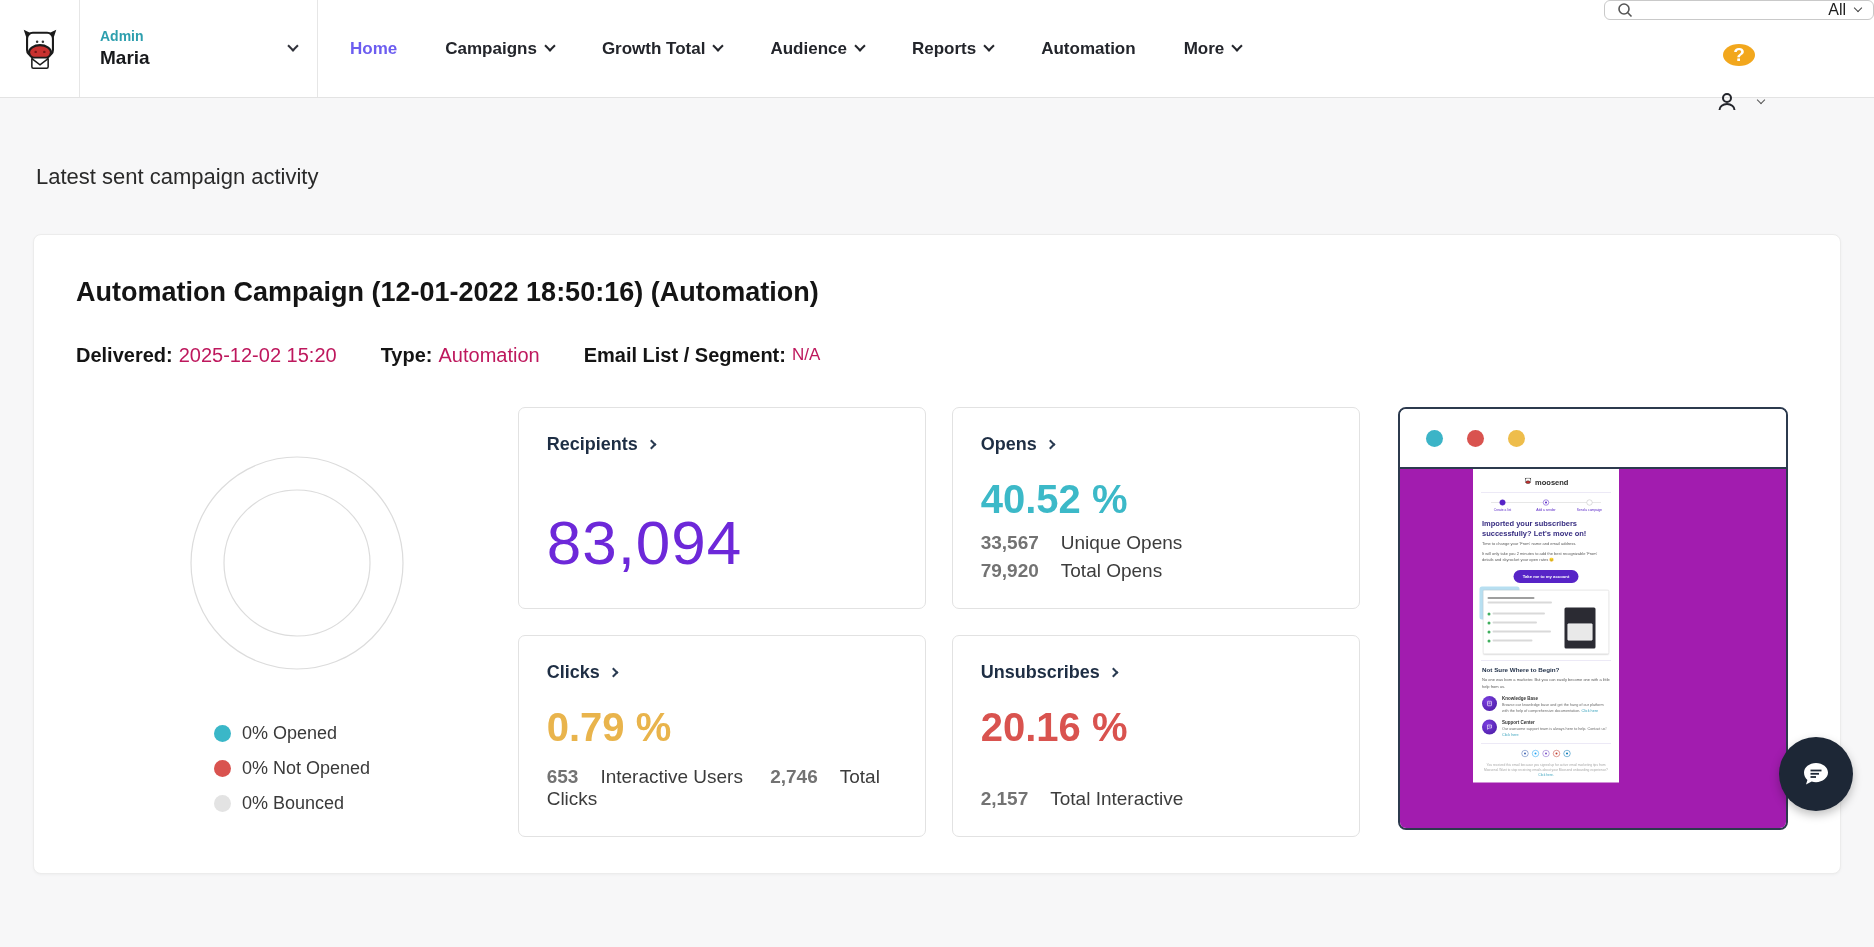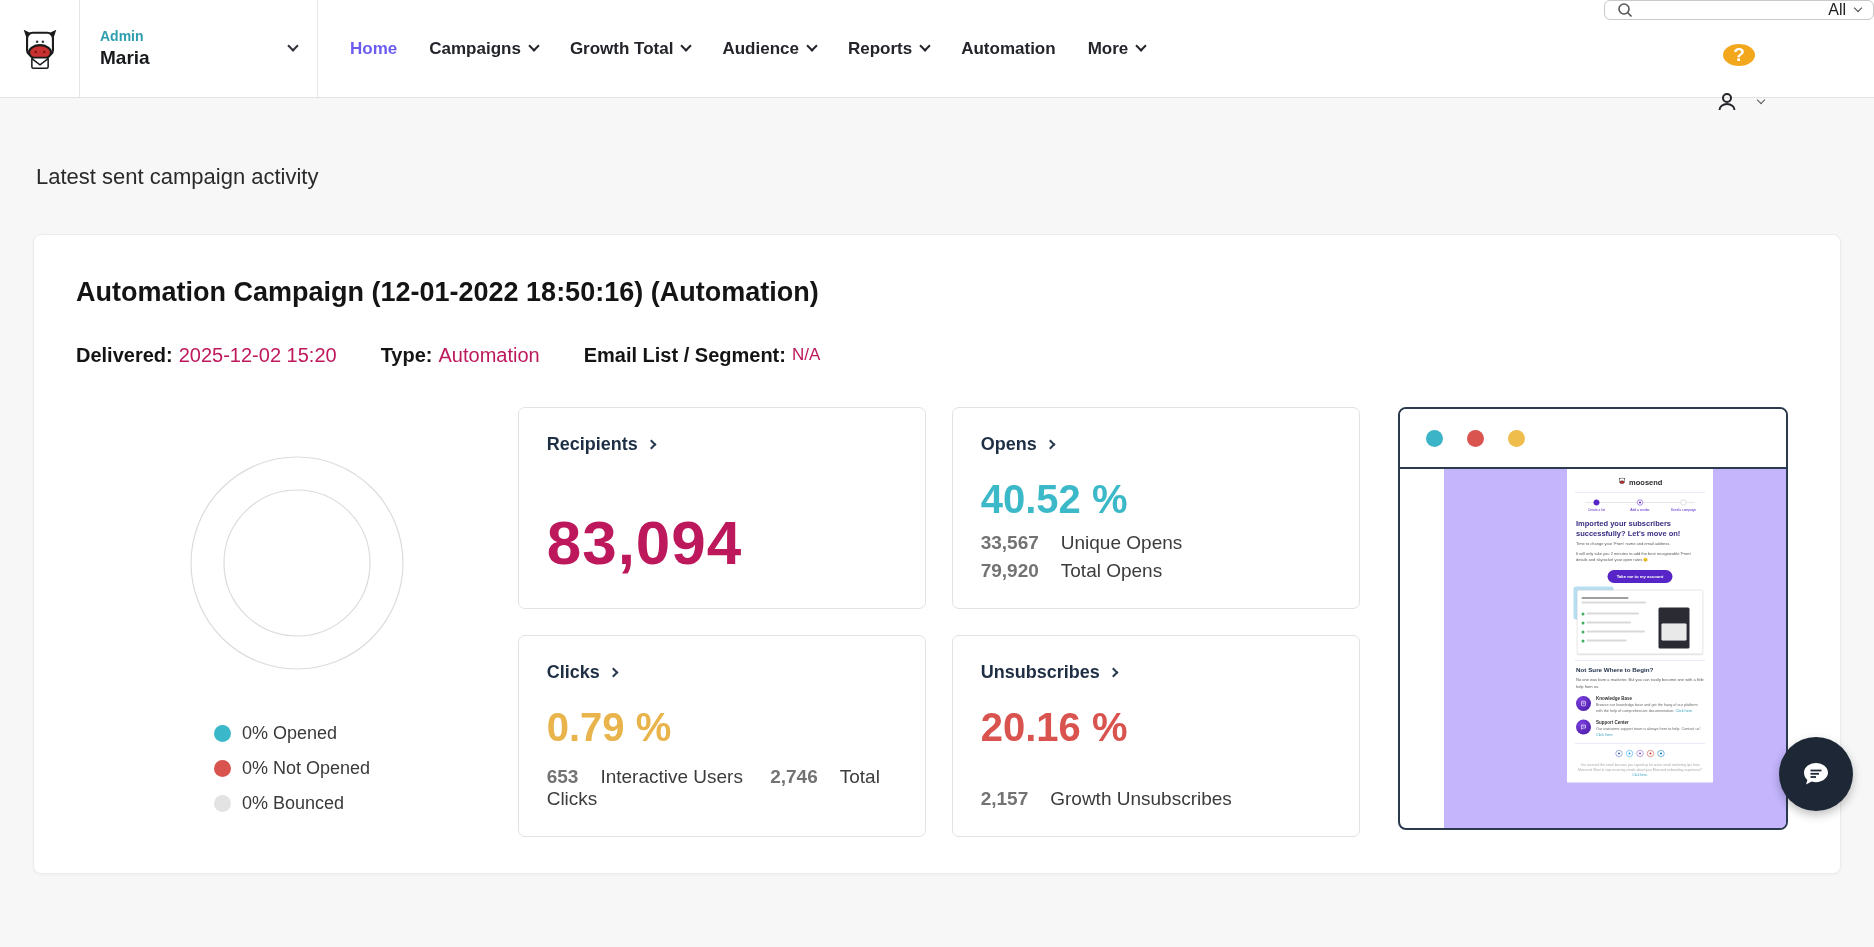--- a/index.html
+++ b/index.html
@@ -10,21 +10,21 @@
   .header { height:98px; background:#fff; border-bottom:1px solid #e3e3e3;
     display:flex; align-items:stretch; position:relative; z-index:5; }
   .logo-cell { width:80px; border-right:1px solid #e6e6e6; display:flex;
     align-items:center; justify-content:center; cursor:pointer; }
   .account-cell { width:238px; border-right:1px solid #e6e6e6; display:flex;
     align-items:center; padding:0 20px; cursor:pointer; }
   .account-text { display:flex; flex-direction:column; gap:3px; }
   .account-role { color:#2d9fae; font-size:14px; font-weight:700; }
   .account-name { color:#17191c; font-size:19px; font-weight:700; }
   .account-cell .chev { margin-left:auto; color:#30323a; }
-  .nav { display:flex; align-items:center; gap:32px; padding-left:32px; }
+  .nav { display:flex; align-items:center; gap:48px; padding-left:32px; }
   .nav-item { font-size:17px; font-weight:600; color:#23252b; cursor:pointer;
     display:flex; align-items:center; white-space:nowrap; }
   .nav-item.active { color:#6c5df0; }
   .chev { width:8px; height:8px; border-right:2.2px solid currentColor;
     border-bottom:2.2px solid currentColor; transform:rotate(45deg);
     display:inline-block; margin-left:9px; margin-top:-5px; }
   .chev-right { transform:rotate(-45deg); margin-top:0; margin-left:10px; }
   .header-right { margin-left:auto; display:flex; align-items:center; gap:24px;flex-direction:column; }
   .searchbox { width:270px; height:44px; border:1px solid #c9c9c9; border-radius:6px;
     display:flex; align-items:center; padding:0 12px; background:#fff; }
@@ -64,36 +64,36 @@
   .legend-row { display:flex; align-items:center; gap:11px; font-size:18px; color:#3a3a3a; }
   .legend-dot { width:17px; height:17px; border-radius:50%; flex:none; }
 
   
   .stats-grid { display:grid; grid-template-columns:408px 408px; grid-auto-rows:202px; gap:26px; }
   .stat-card { background:#fff; border:1px solid #e2e2e2; border-radius:7px;
     padding:26px 28px; display:flex; flex-direction:column; }
   .stat-head { display:flex; align-items:center; font-size:18px; font-weight:700;
     color:#1e2e44; cursor:pointer; }
   .stat-head .chev-right { width:7px; height:7px; border-width:2px; color:#2a3b52; }
-  .stat-big { margin-top:auto; margin-bottom:4px; font-size:62px; font-weight:700;
-    color:#be185d; letter-spacing:1px; }
+  .stat-big { margin-top:auto; margin-bottom:4px; font-size:62px; font-weight:400;
+    color:#6d28d9; letter-spacing:1px; }
   .stat-percent { margin-top:22px; font-size:40px; font-weight:700; }
   .stat-lines { margin-top:auto; font-size:19px; color:#3c3c3c; }
   .stat-lines .row { margin-top:6px; }
   .stat-lines.inline .row { display:inline; margin-right:22px; }
   .stat-num { font-weight:700; color:#737373; margin-right:22px; }
 
   
   .preview-panel { width:395px; height:423px; margin-left:38px; border:2px solid #2c3a4e;
     border-radius:8px; background:#fff; overflow:hidden; display:flex; flex-direction:column;
     cursor:pointer; }
   .preview-bar { height:60px; flex:none; background:#fff; border-bottom:2px solid #2c3a4e;
     display:flex; align-items:center; gap:24px; padding-left:26px; }
   .win-dot { width:17px; height:17px; border-radius:50%; }
-  .preview-body { flex:1; background:#c4b5fd; display:flex; justify-content:flex-end; overflow:hidden;margin-left:44px; }
+  .preview-body { flex:1; background:#a21caf; display:flex; justify-content:flex-start; overflow:hidden; }
   .email-scale { width:292px; transform:scale(.5); transform-origin:top center; }
   .mini-email { width:292px; background:#fff; padding:16px 16px 10px; }
   .me-logo { display:flex; align-items:center; justify-content:center; gap:5px; }
   .me-logo-text { font-size:15px; font-weight:700; color:#2b2b2b; }
   .me-hr { border:none; border-top:1px solid #d8d2ec; margin:12px 0; }
   .me-steps { display:flex; justify-content:space-between; position:relative; padding:2px 8px 0; }
   .me-steps:before { content:""; position:absolute; left:20px; right:20px; top:7px; height:1px; background:#cfcfcf; }
   .me-step { position:relative; display:flex; flex-direction:column; align-items:center; width:70px; }
   .me-dot { width:12px; height:12px; border-radius:50%; background:#fff; border:1.5px solid #bbb; }
   .me-dot.done { background:#5724c7; border-color:#5724c7; }
@@ -294,21 +294,21 @@
           </div>
         </div>
 
         <div class="stat-card">
           <div class="stat-head">
             <span>Unsubscribes</span>
             <span class="chev chev-right"></span>
           </div>
           <div class="stat-percent" style="color:#d9534f">20.16 %</div>
           <div class="stat-lines">
-            <div class="row"><span class="stat-num">2,157</span><span>Growth Unsubscribes</span></div>
+            <div class="row"><span class="stat-num">2,157</span><span>Total Interactive</span></div>
           </div>
         </div>
       </div>
 
       <div class="preview-panel">
         <div class="preview-bar">
           <span class="win-dot" style="background:#3cb4c7"></span>
           <span class="win-dot" style="background:#d9534f"></span>
           <span class="win-dot" style="background:#eebd4b"></span>
         </div>

